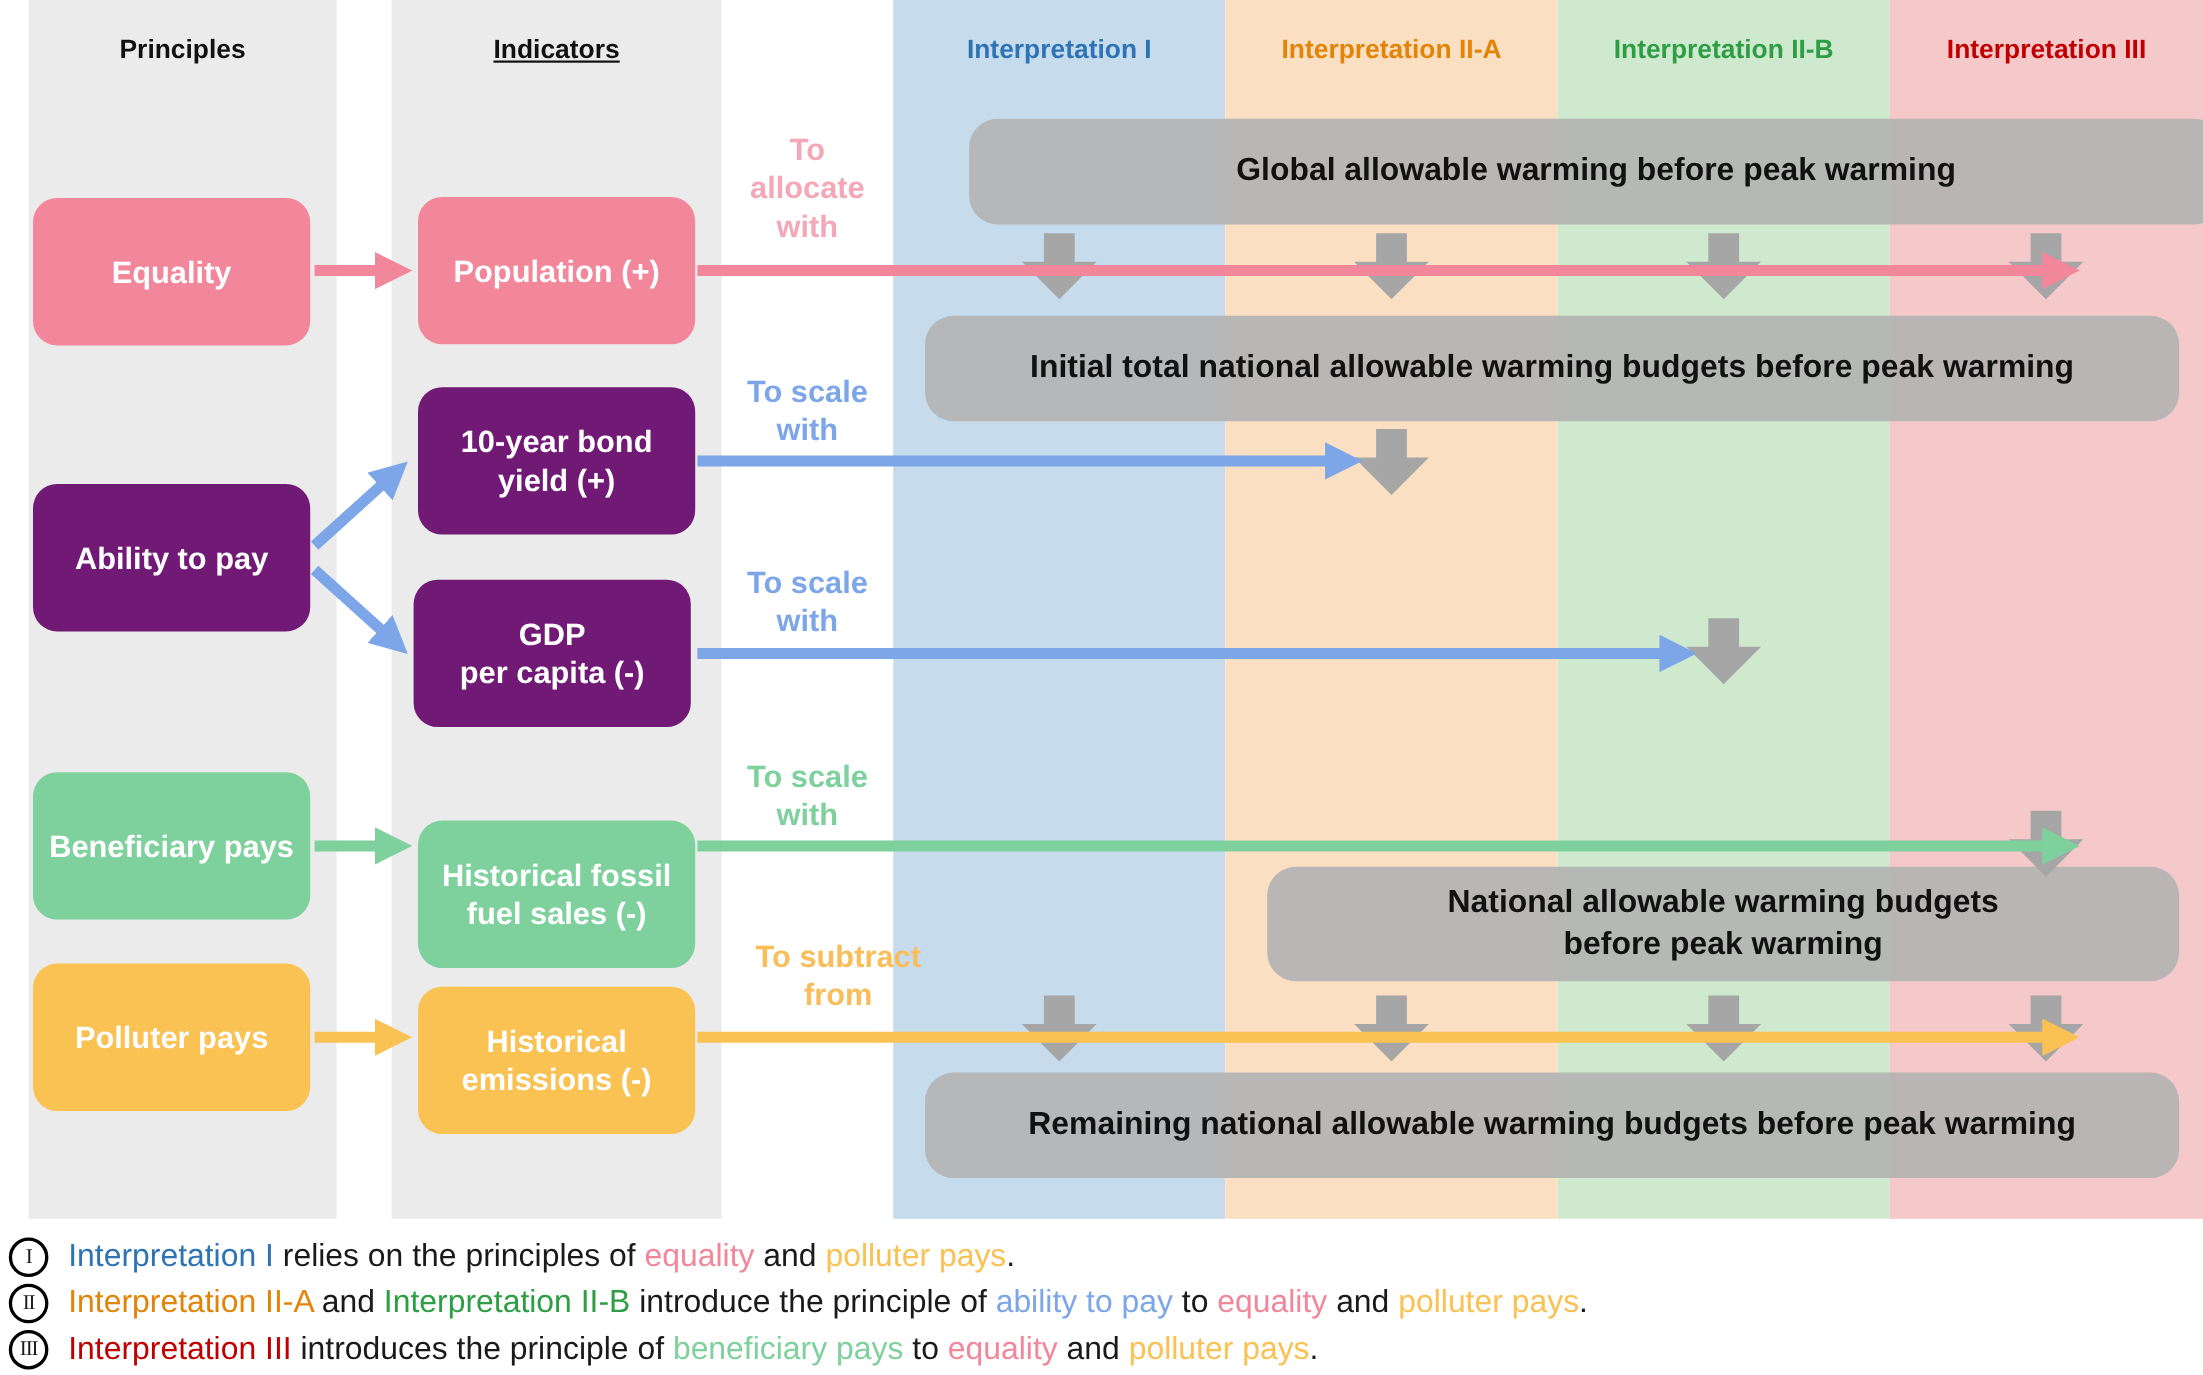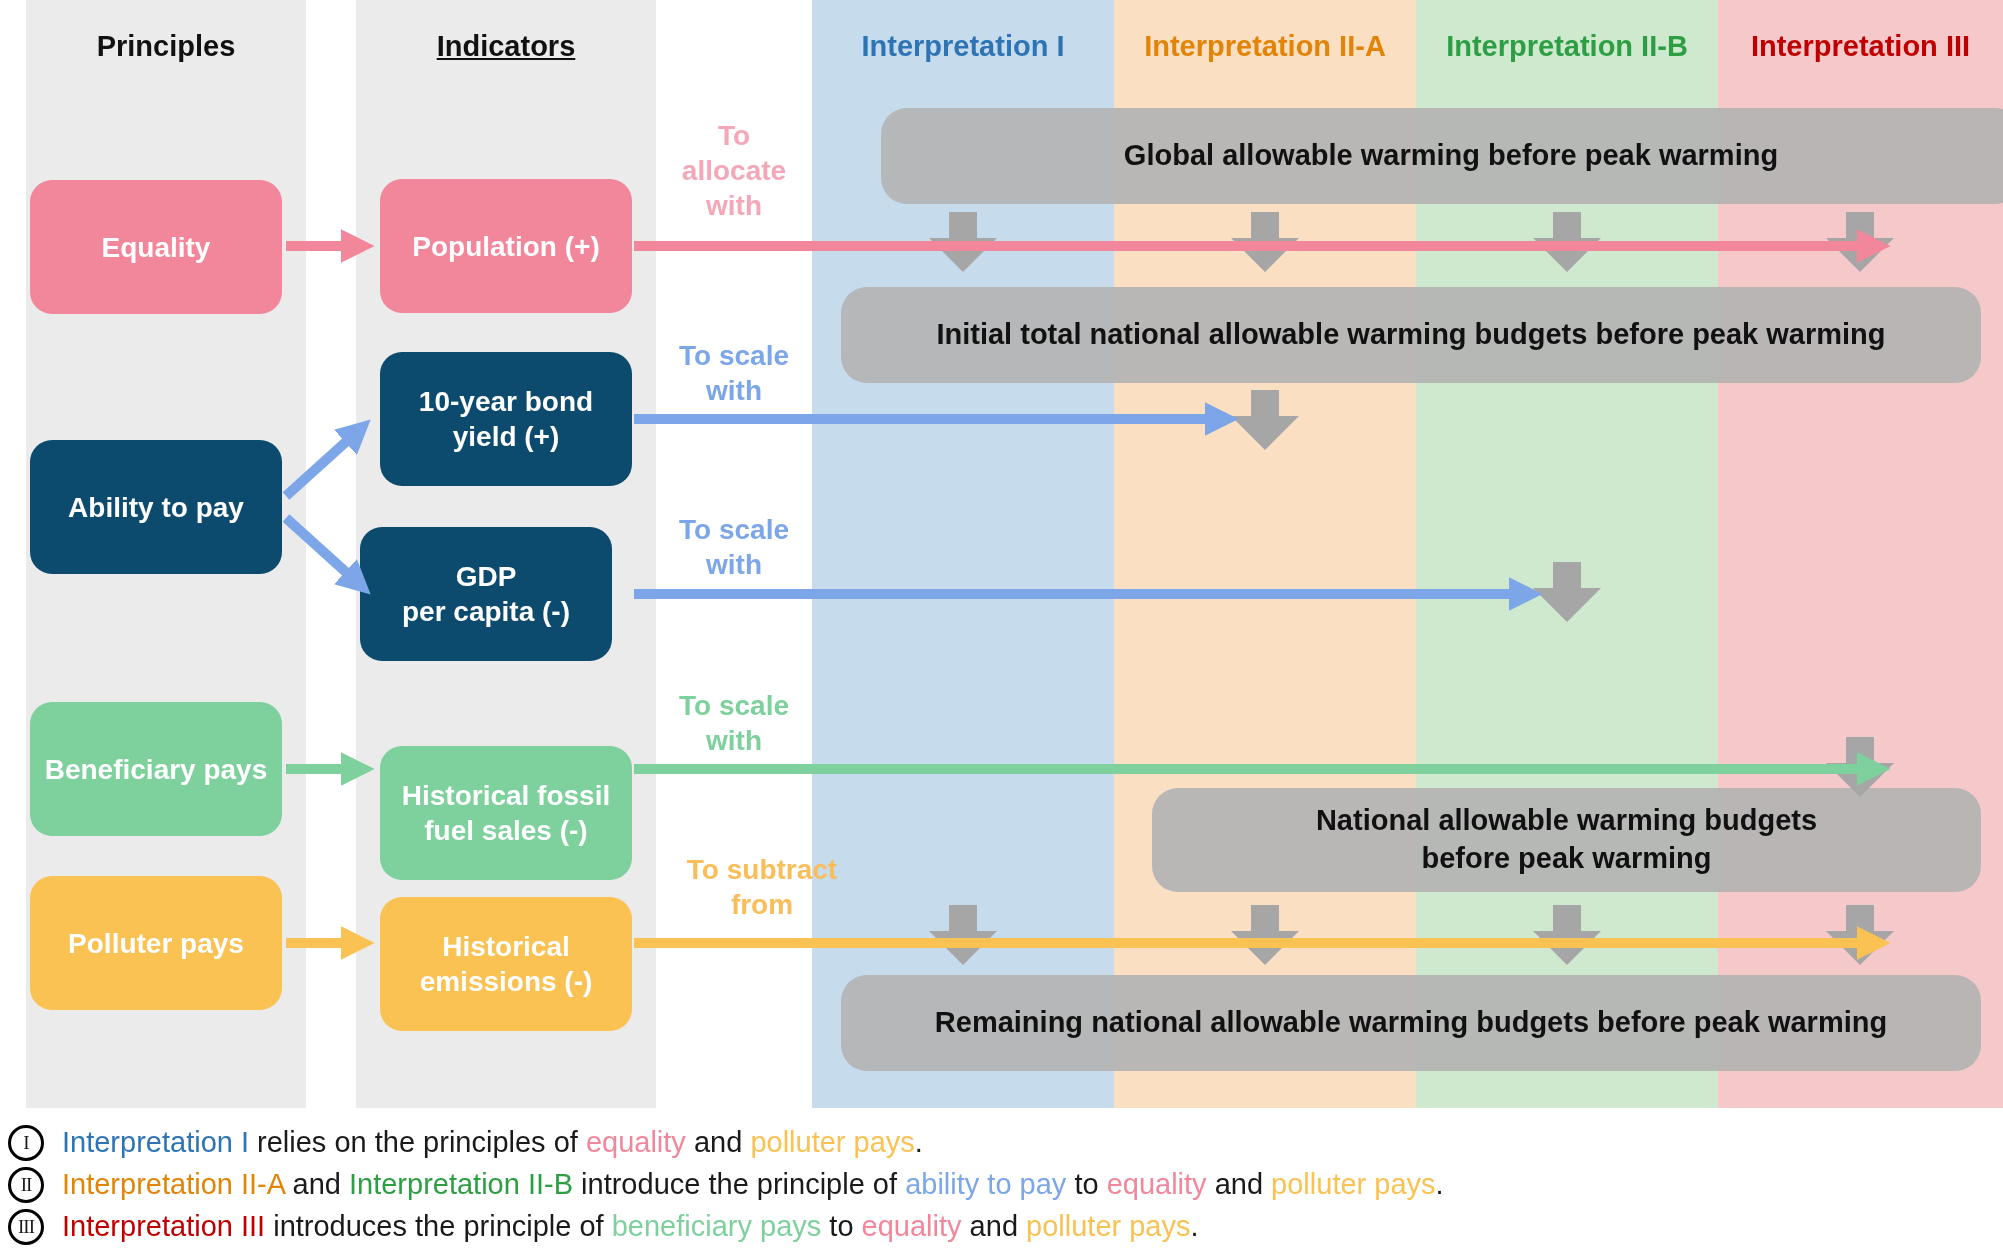--- a/index.html
+++ b/index.html
@@ -5,26 +5,26 @@
   html,body{margin:0;padding:0;background:#fff;}
   #stage{position:relative;width:2003px;height:1250px;background:#fff;
          font-family:"Liberation Sans",sans-serif;overflow:hidden;}
   .col{position:absolute;top:0;height:1108px;}
   .col-gray{background:#ebebeb;}
   .col-i{background:#c6dcec;}
   .col-iia{background:#fbdfc3;}
   .col-iib{background:#cfe9cf;}
   .col-iii{background:#f5c8ca;}
   .hdr{position:absolute;top:26px;height:40px;display:flex;align-items:center;justify-content:center;
-       font-size:29px;font-weight:bold;color:#111;text-align:center;}
+       font-size:24px;font-weight:bold;color:#111;text-align:center;}
   .hdr-i{color:#2e74b5;} .hdr-iia{color:#e18408;} .hdr-iib{color:#2e9e45;} .hdr-iii{color:#c00000;}
   .node{position:absolute;width:252px;height:134px;border-radius:22px;display:flex;align-items:center;
         justify-content:center;text-align:center;color:#fff;font-weight:bold;font-size:28px;
         line-height:1.25;white-space:pre-line;padding:0 8px;box-sizing:border-box;}
-  .c-pink{background:#f2879b;} .c-blue{background:#0c4a6e;} .c-green{background:#7ed09d;} .c-orange{background:#fac153;}
+  .c-pink{background:#f2879b;} .c-blue{background:#701a75;} .c-green{background:#7ed09d;} .c-orange{background:#fac153;}
   .op{position:absolute;left:656px;width:156px;text-align:center;font-weight:bold;font-size:28px;
       line-height:1.25;white-space:pre-line;}
   .op-pink{color:#f5a7b8;} .op-blue{color:#7ca6e8;} .op-green{color:#7ed09d;} .op-orange{color:#f9bd59;}
   .gbox{position:absolute;background:rgba(180,180,180,0.93);border-radius:26px;display:flex;align-items:center;
         justify-content:center;text-align:center;font-weight:bold;font-size:29px;color:#111;
         white-space:pre-line;line-height:1.3;padding:0 20px;box-sizing:border-box;}
   #arrows{position:absolute;left:0;top:0;pointer-events:none;}
   .legend{position:absolute;left:8px;top:1122px;width:1990px;font-size:29px;color:#1a1a1a;}
   .legend-line{display:flex;align-items:center;height:41px;margin-bottom:1px;}
   .numcircle{flex:0 0 auto;width:36px;height:36px;border:3px solid #000;border-radius:50%;display:flex;
@@ -52,21 +52,21 @@
   <div class="hdr hdr-iii" style="left:1718px;width:285px;">Interpretation III</div>
 
   <div class="node c-pink" style="left:30px;top:180px;">Equality</div>
   <div class="node c-blue" style="left:30px;top:440px;">Ability to pay</div>
   <div class="node c-green" style="left:30px;top:702px;">Beneficiary pays</div>
   <div class="node c-orange" style="left:30px;top:876px;">Polluter pays</div>
 
   <div class="node c-pink" style="left:380px;top:179px;">Population (+)</div>
   <div class="node c-blue" style="left:380px;top:352px;">10-year bond
 yield (+)</div>
-  <div class="node c-blue" style="left:360px;top:527px;">GDP
+  <div class="node c-blue" style="left:376px;top:527px;">GDP
 per capita (-)</div>
   <div class="node c-green" style="left:380px;top:710px;margin-top:36px;">Historical fossil
 fuel sales (-)</div>
   <div class="node c-orange" style="left:380px;top:876px;margin-top:21px;">Historical
 emissions (-)</div>
 
   <div class="op op-pink" style="top:118px;">To
 allocate
 with</div>
   <div class="op op-blue" style="top:338px;">To scale

